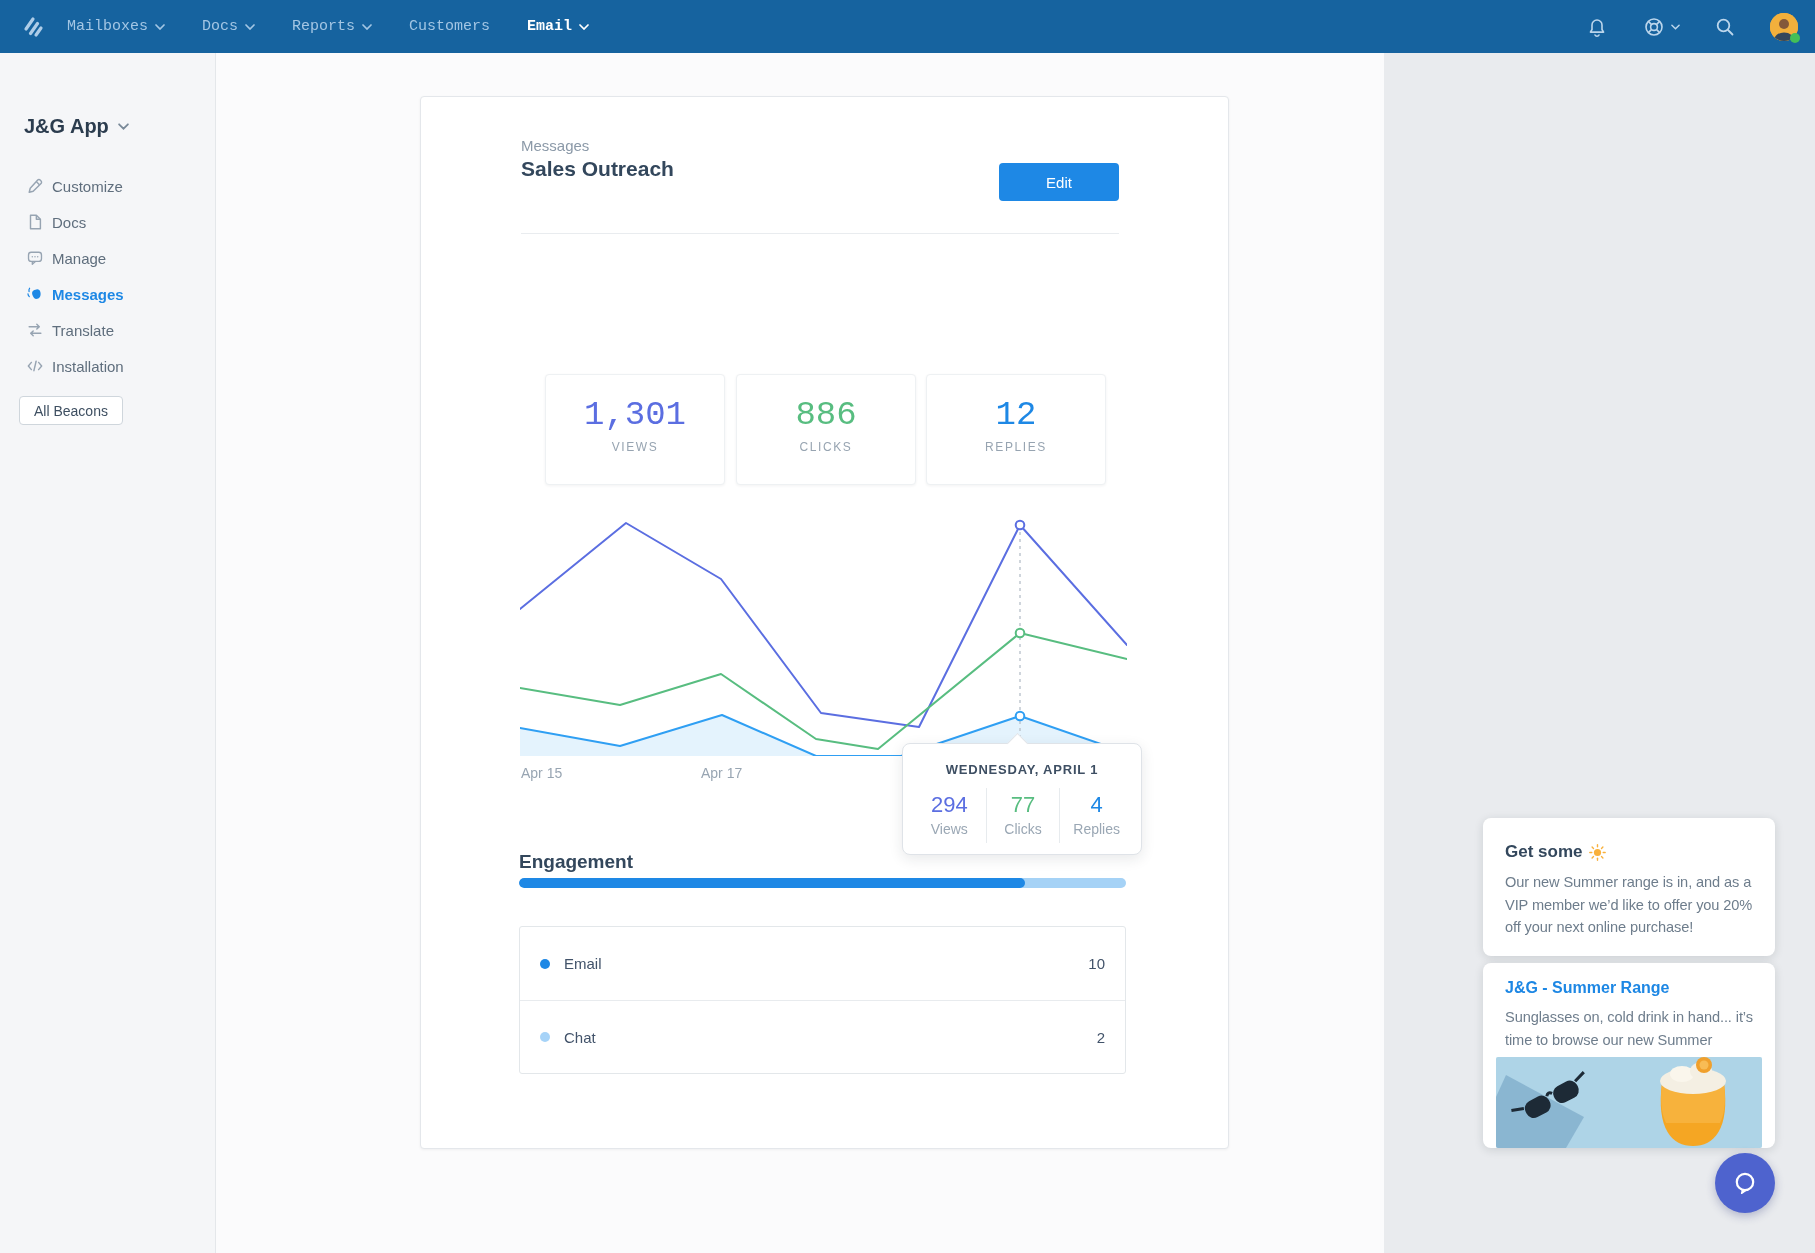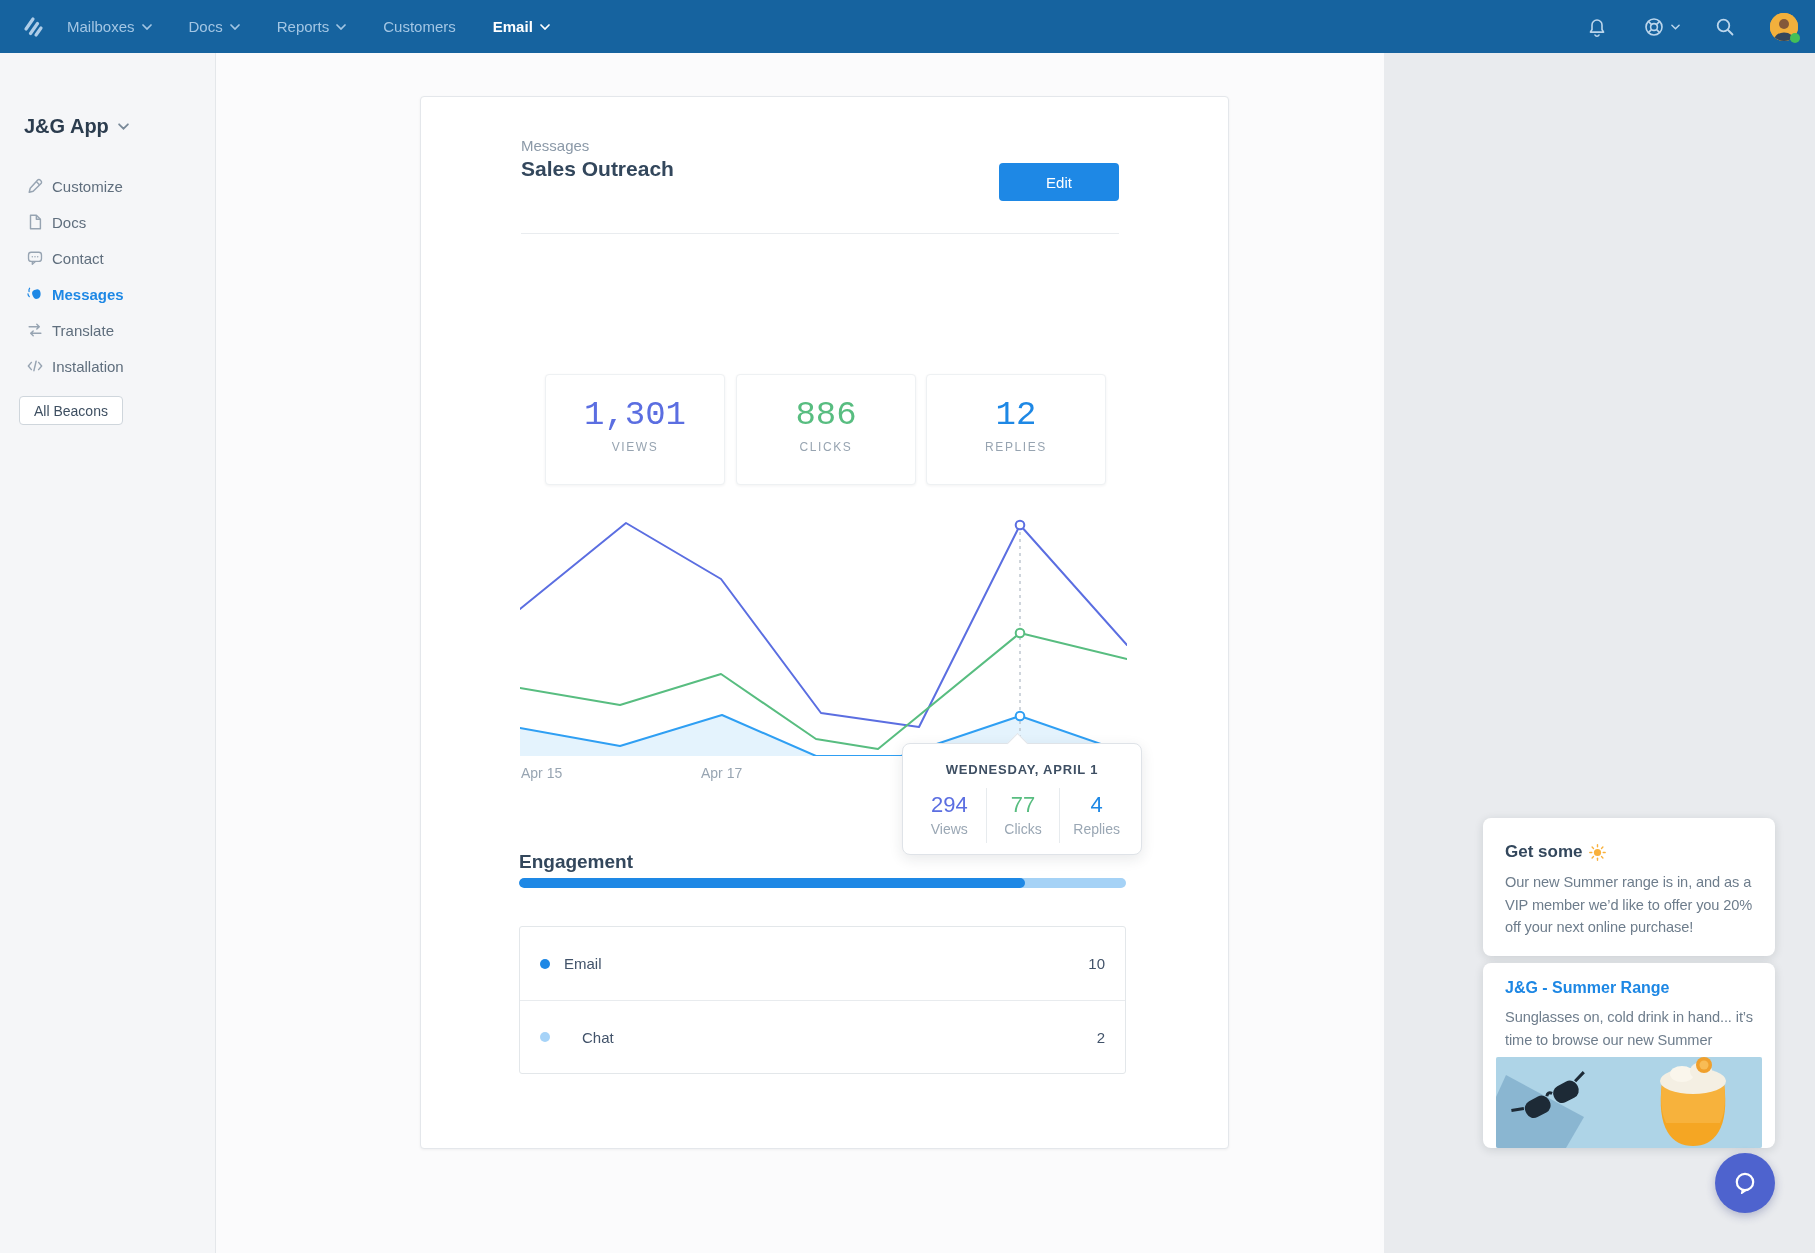--- a/index.html
+++ b/index.html
@@ -1,20 +1,20 @@
 <!DOCTYPE html>
 <html><head>
 <meta charset="utf-8">
 <style>
   * { margin:0; padding:0; box-sizing:border-box; }
   body { font-family:"Liberation Sans", sans-serif; background:#dfe3e8; }
   .canvas { position:relative; width:1815px; height:1253px; overflow:hidden; background:#fbfbfc; }
 
   
-  .topnav { position:absolute; left:0; top:0; width:1815px; height:53px; background:#16639f; display:flex; align-items:center; }
+  .topnav { position:absolute; left:0; top:0; width:1815px; height:53px; background:#16639f; display:flex; align-items:center;font-family:Liberation Mono, monospace; }
   .nav-logo { position:absolute; left:22px; top:15px; width:23px; height:23px; cursor:pointer; }
   .nav-items { position:absolute; left:67px; top:0; height:53px; display:flex; align-items:center; gap:37px; }
   .nav-item { display:flex; align-items:center; gap:7px; color:#a3c6e4; font-size:15px; font-weight:500; cursor:pointer; white-space:nowrap; }
   .nav-item.active { color:#ffffff; font-weight:700; }
   .nav-item svg { display:block; }
   .nav-right { position:absolute; right:17px; top:0; height:53px; display:flex; align-items:center; gap:33px; }
   .nav-icon { width:24px; height:24px; display:flex; align-items:center; justify-content:center; cursor:pointer; }
   .help-wrap { display:flex; align-items:center; gap:5px; cursor:pointer; }
   .avatar-wrap { position:relative; width:28px; height:28px; cursor:pointer; }
   .avatar { width:28px; height:28px; border-radius:50%; overflow:hidden; background:#f2b03c; }
@@ -59,21 +59,21 @@
   .tstat + .tstat { border-left:1px solid #e7ebee; }
   .tstat .tv { font-size:22px; }
   .tstat .tl { margin-top:3px; font-size:14px; color:#9aa7b4; }
 
   .engagement-heading { position:absolute; left:98px; top:754px; font-size:19px; font-weight:700; color:#33475c; }
   .progress { position:absolute; left:98px; top:781px; width:607px; height:10px; border-radius:5px; background:#a5d2f6; overflow:hidden; }
   .progress-fill { height:10px; border-radius:5px; background:#1e88e5; }
 
   .engage-table { position:absolute; left:98px; top:829px; width:607px; border:1px solid #e3e7ea; border-radius:3px; background:#fff; }
   .engage-row { height:73px; display:flex; align-items:center; padding:0 20px; }
-  .engage-row + .engage-row { border-top:1px solid #e8ebee;gap:18px; }
+  .engage-row + .engage-row { border-top:1px solid #e8ebee; }
   .dot { width:10px; height:10px; border-radius:50%; }
   .engage-label { margin-left:14px; font-size:15px; color:#42536a; }
   .engage-value { margin-left:auto; font-size:15px; color:#42536a; }
 
   
   .wcard { position:absolute; left:1483px; width:292px; background:#ffffff; border-radius:8px; box-shadow:0 2px 10px rgba(30,40,50,0.14); }
   .wcard1 { top:818px; height:138px; padding:24px 22px; }
   .wcard2 { top:963px; height:185px; padding:16px 22px; overflow:hidden; cursor:pointer; }
   .wtitle1 { font-size:17px; font-weight:700; color:#33475c; display:flex; align-items:center; gap:7px; }
   .wbody { margin-top:9px; font-size:14.6px; line-height:1.55; color:#6e7d8c; letter-spacing:-0.1px; }
@@ -188,21 +188,21 @@
       <span class="lbl">Docs</span>
     </div>
     <div class="side-item" style="top:189px">
       <svg class="ic" viewBox="0 0 20 20" fill="none" stroke="#97a4b2" stroke-width="1.5" stroke-linejoin="round">
           <rect x="2.8" y="3.6" width="14.4" height="10.2" rx="3"></rect>
           <path d="M7 13.8 V17 L10.4 13.8"></path>
           <circle cx="7" cy="8.7" r="0.8" fill="#97a4b2" stroke="none"></circle>
           <circle cx="10" cy="8.7" r="0.8" fill="#97a4b2" stroke="none"></circle>
           <circle cx="13" cy="8.7" r="0.8" fill="#97a4b2" stroke="none"></circle>
         </svg>
-      <span class="lbl">Contact</span>
+      <span class="lbl">Manage</span>
     </div>
     <div class="side-item active" style="top:225px">
       <svg class="ic" viewBox="0 0 20 20">
         <path d="M7 9.5 C7 6.8 8.6 5.2 10.8 5.2 L13.2 5.4 C15.2 5.6 16.6 7.2 16.4 9.6 C16.1 13 14 15.8 10.8 15.6 C8 15.4 7 12.4 7 9.5 Z" fill="#1e88e5" transform="rotate(-18 11 10)"></path>
         <path d="M4 3.6 Q2.9 5.3 3.4 7.3 M2.2 9.8 Q2.2 11.6 3.6 12.8" fill="none" stroke="#1e88e5" stroke-width="1.4" stroke-linecap="round"></path>
       </svg>
       <span class="lbl">Messages</span>
     </div>
     <div class="side-item" style="top:261px">
       <svg class="ic" viewBox="0 0 20 20" fill="none" stroke="#97a4b2" stroke-width="1.6" stroke-linecap="round" stroke-linejoin="round">

